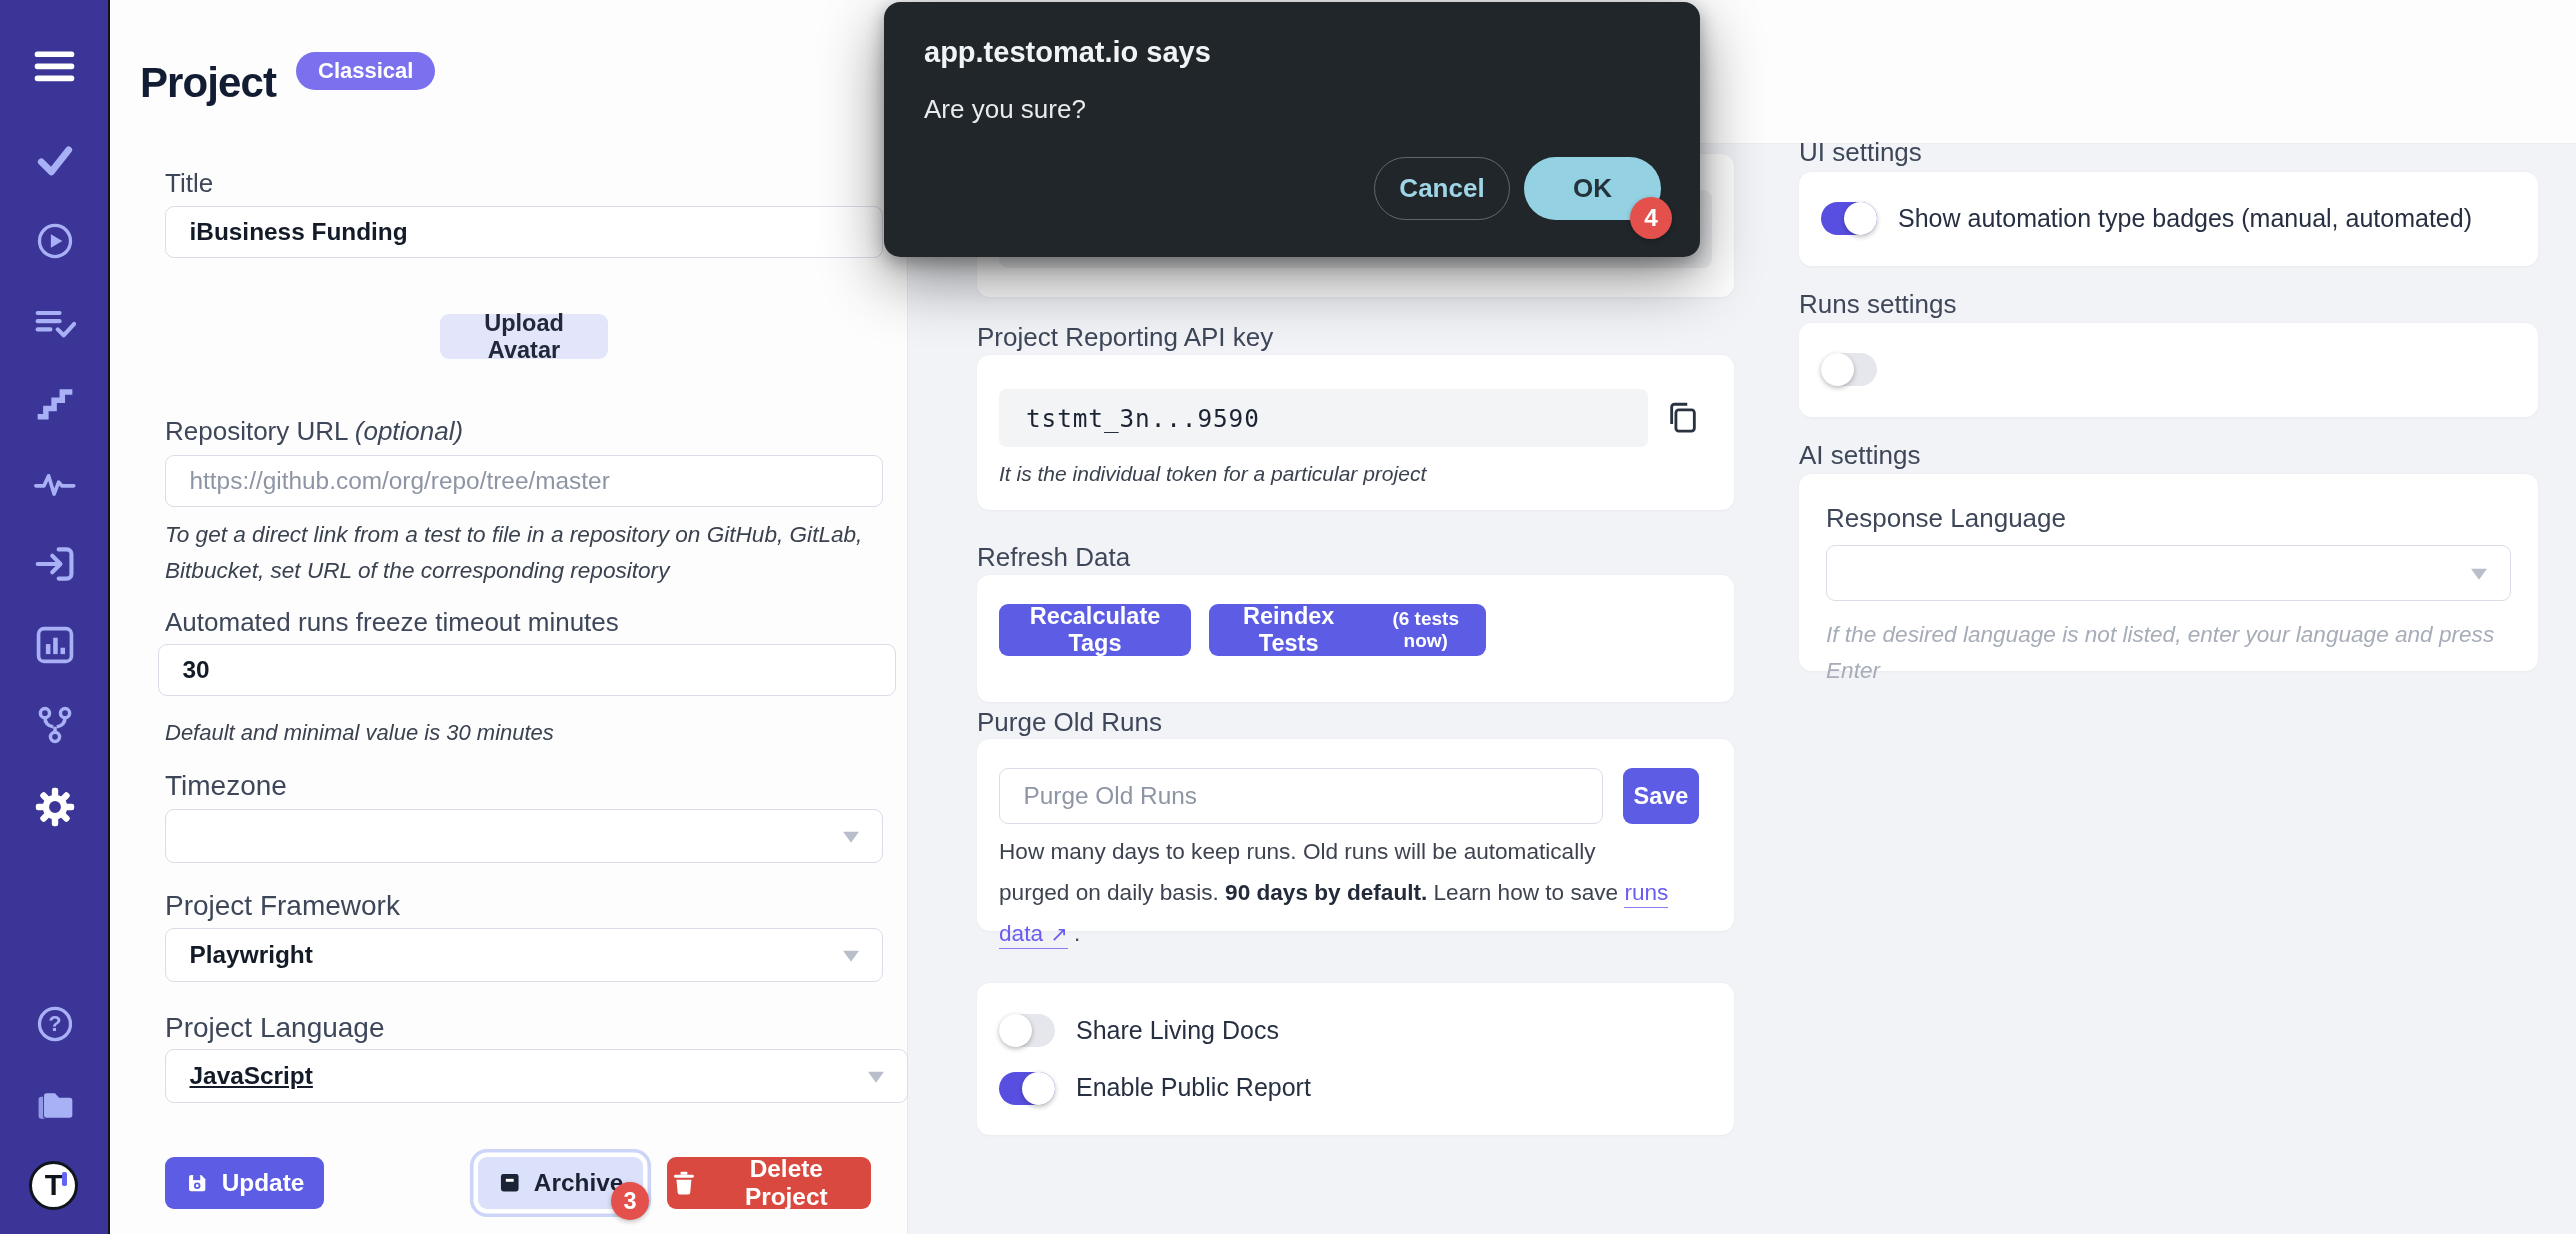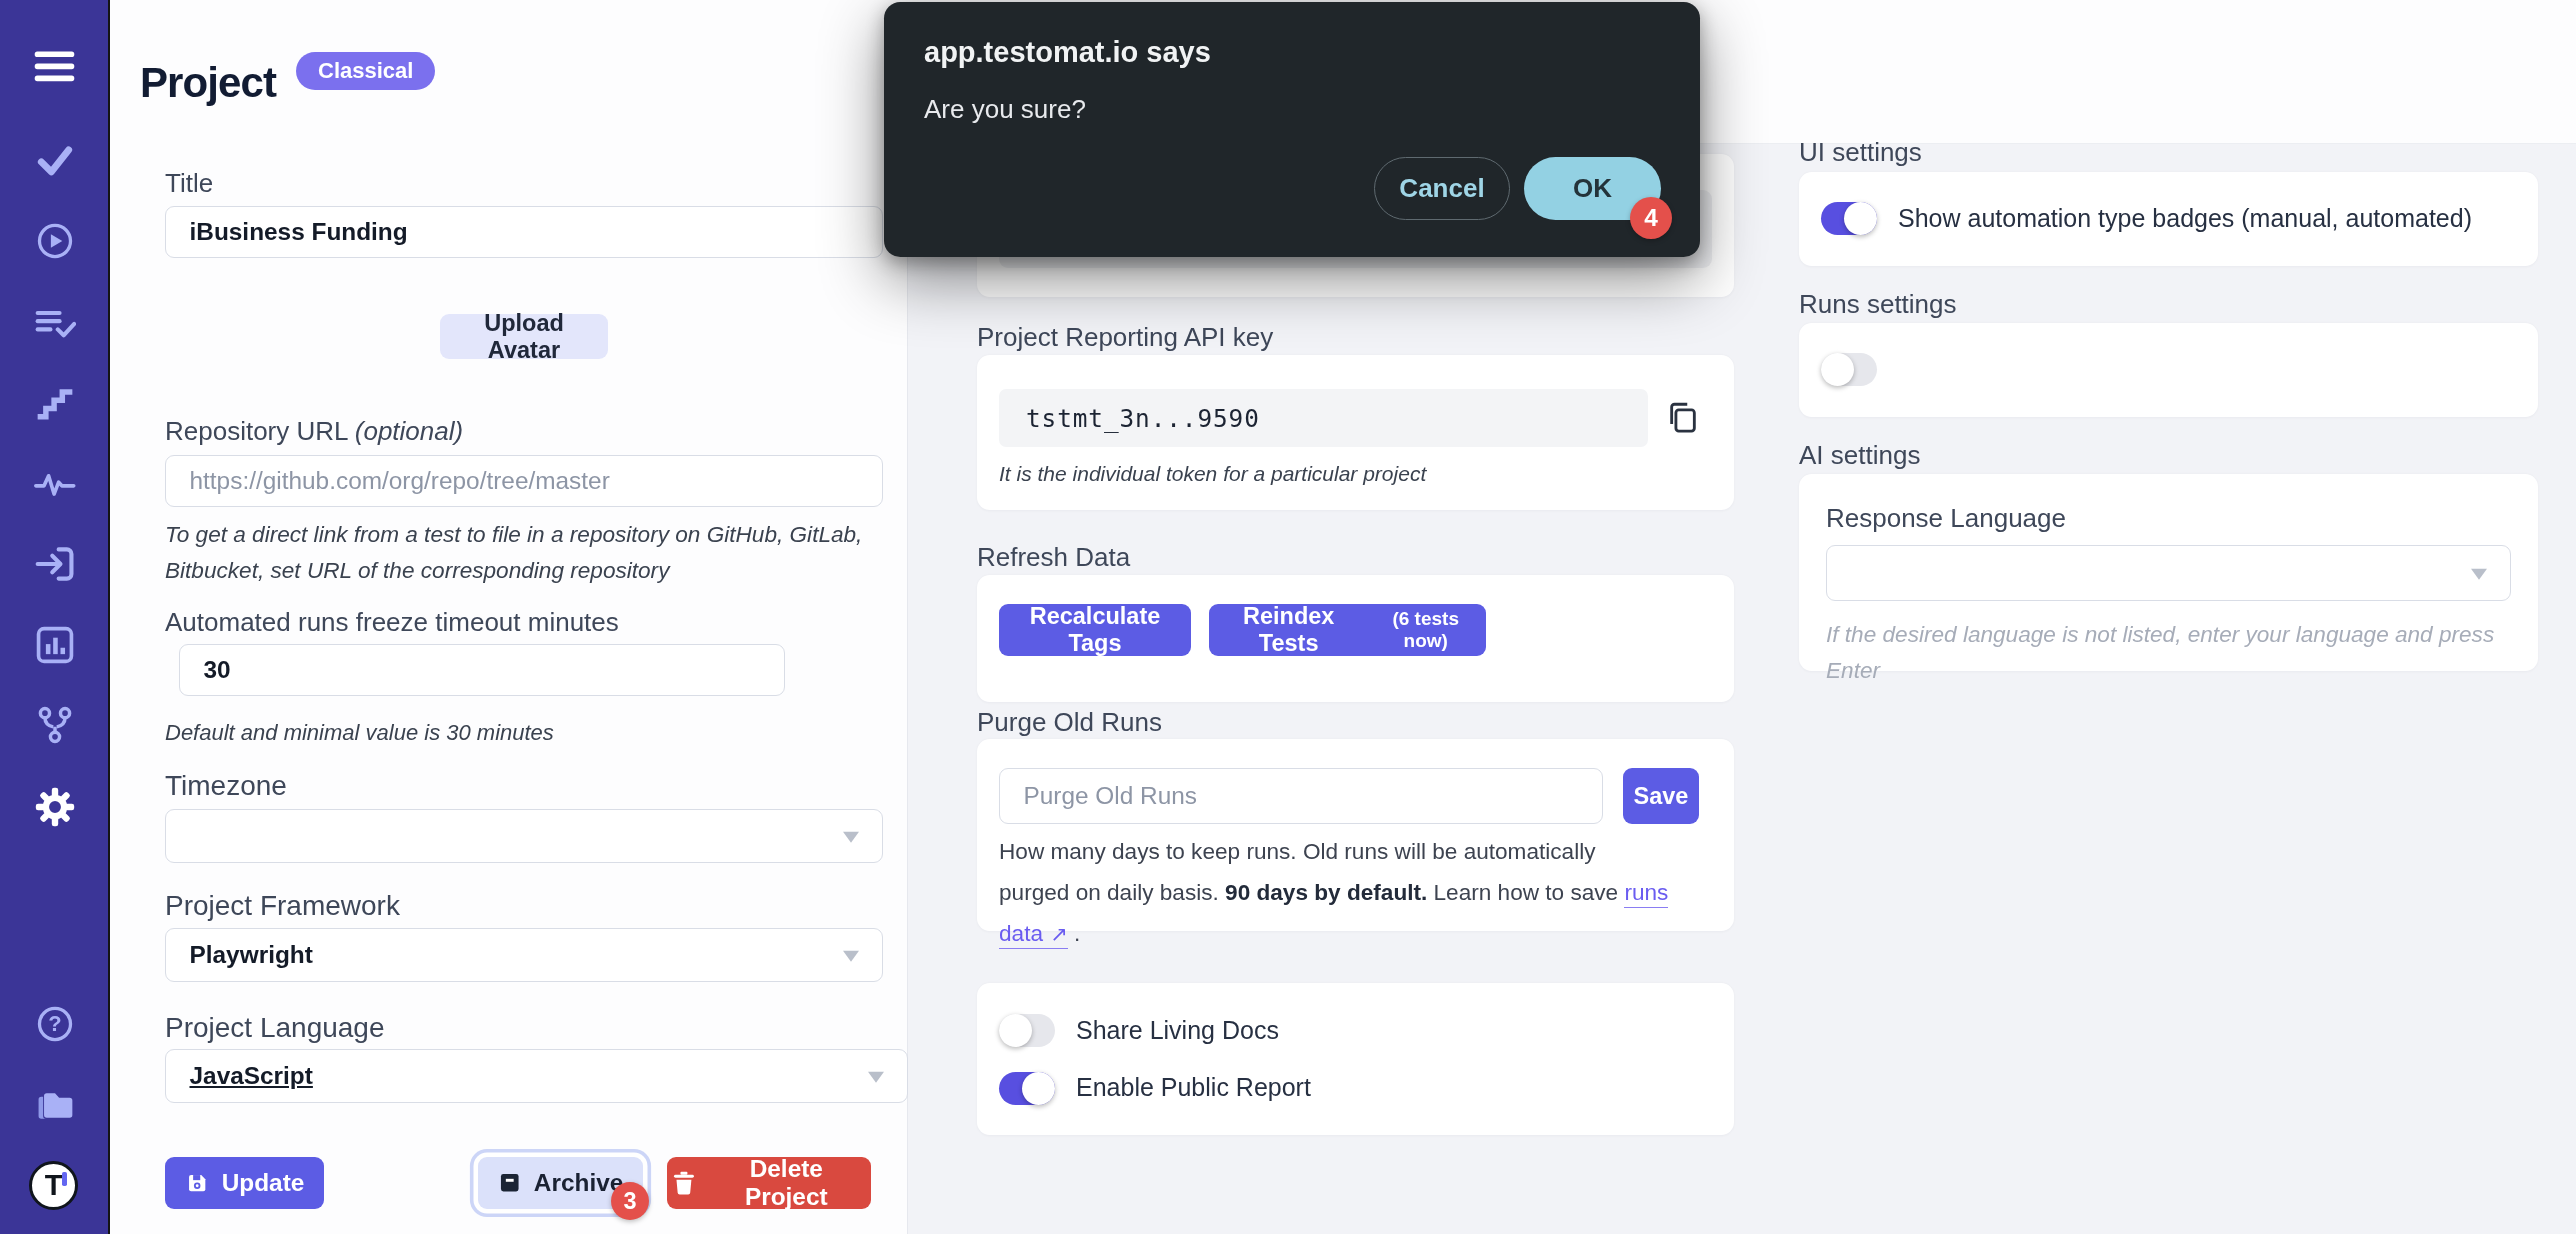--- a/index.html
+++ b/index.html
@@ -199,21 +199,21 @@
     <button class="btn btn-soft abs" style="left:440px;top:314px;width:168px;height:45px;font-size:23.5px;font-weight:600;">Upload Avatar</button>
 
     <div class="lbl" style="left:165px;top:416px;">
       <span>Repository URL</span>
       <span class="opt">(optional)</span>
     </div>
     <input class="tinput" style="left: 165px; top: 455px; width: 718px; height: 52px; font-weight: 400;" readonly="" placeholder="https://github.com/org/repo/tree/master">
     <div class="help" style="left:165px;top:517px;width:732px;">To get a direct link from a test to file in a repository on GitHub, GitLab, Bitbucket, set URL of the corresponding repository</div>
 
     <div class="lbl" style="left:165px;top:607px;">Automated runs freeze timeout minutes</div>
-    <input class="tinput" style="left: 179px; top: 644px; width: 606px; height: 52px;" readonly="" value="30">
+    <input class="tinput" style="left: 158px; top: 644px; width: 738px; height: 52px;" readonly="" value="30">
     <div class="help" style="left:165px;top:715px;font-size:22px;text-align:center;">Default and minimal value is 30 minutes</div>
 
     <div class="lbl" style="left:165px;top:770px;font-size:28px;">Timezone</div>
     <div class="selbox" style="left:165px;top:809px;width:718px;height:54px;">
       <span class="caret"></span>
     </div>
 
     <div class="lbl" style="left:165px;top:890px;font-size:28px;">Project Framework</div>
     <div class="selbox" style="left:165px;top:928px;width:718px;height:54px;">
       <span>Playwright</span>

